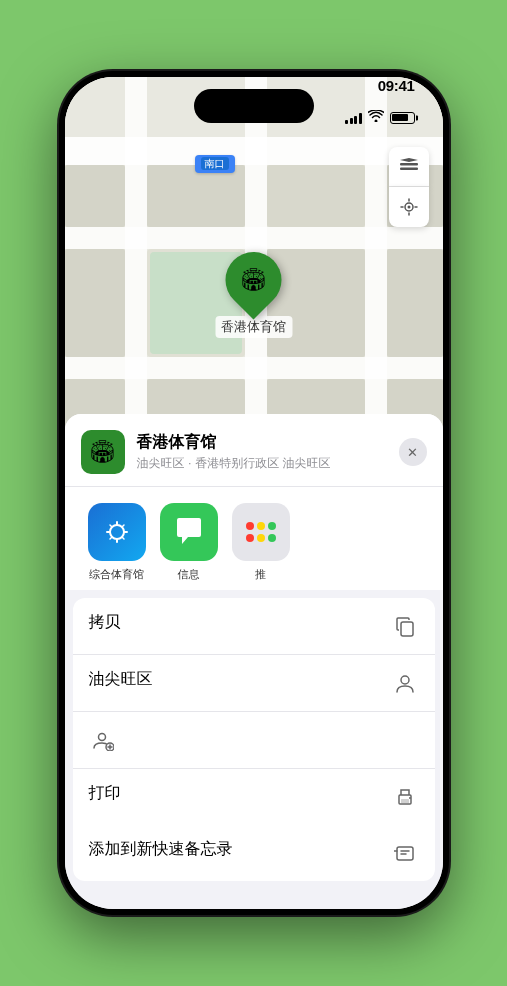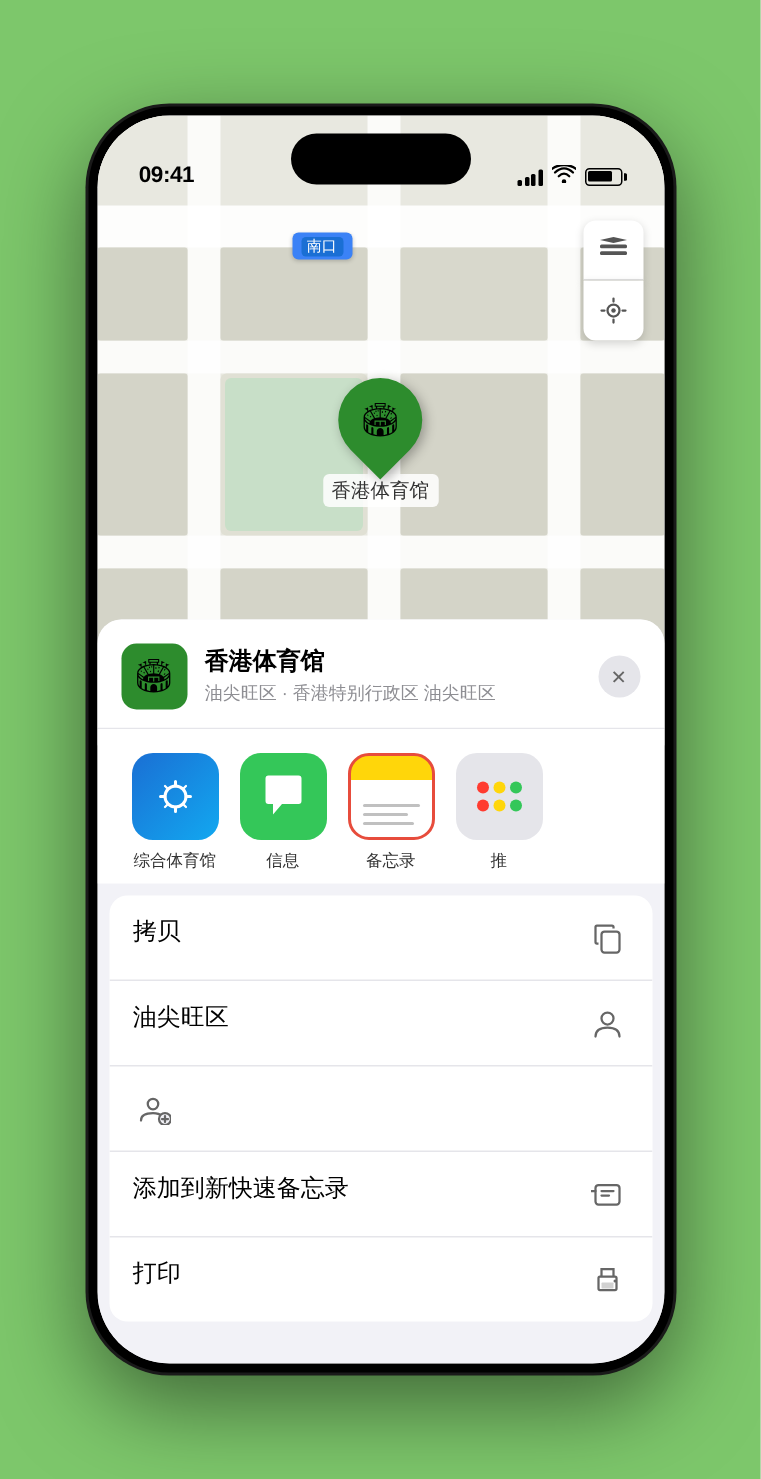--- a/index.html
+++ b/index.html
@@ -53,20 +53,21 @@
       position: absolute;
       top: 0;
       left: 0;
       right: 0;
       height: 54px;
       display: flex;
       align-items: flex-end;
       padding: 0 28px 6px;
       justify-content: space-between;
       z-index: 50;
+      flex-direction: column;
     }
 
     .status-time {
       font-size: 15px;
       font-weight: 600;
       color: #000;
       letter-spacing: -0.3px;
     }
 
     .status-icons {
@@ -566,30 +567,20 @@
         <div class="app-item">
           <div class="app-icon messages">
             <svg width="34" height="34" viewBox="0 0 34 34">
               <path d="M5 5 Q5 3 7 3 H27 Q29 3 29 5 V20 Q29 22 27 22 H16 L10 29 L10 22 H7 Q5 22 5 20 Z" fill="white"></path>
             </svg>
           </div>
           <span class="app-label">信息</span>
         </div>
 
 
-        <div class="app-item selected">
-          <div class="app-icon notes">
-            <div class="notes-lines">
-              <div class="notes-line"></div>
-              <div class="notes-line"></div>
-              <div class="notes-line"></div>
-            </div>
-          </div>
-          <span class="app-label">备忘录</span>
-        </div>
 
         <div class="app-item">
           <div class="app-icon more">
             <div class="more-dot-row">
               <div class="more-dot dot-red"></div>
               <div class="more-dot dot-yellow"></div>
               <div class="more-dot dot-green"></div>
             </div>
             <div class="more-dot-row">
               <div class="more-dot dot-red"></div>
@@ -627,41 +618,41 @@
           <div class="action-icon">
             <svg width="22" height="22" viewBox="0 0 22 22">
               <circle cx="10" cy="8" r="3.5" stroke="#666" stroke-width="1.5" fill="none"></circle>
               <path d="M2 19 Q2 14 10 14 Q14 14 16 16" stroke="#666" stroke-width="1.5" fill="none" stroke-linecap="round"></path>
               <circle cx="18" cy="18" r="4" fill="#f2f2f7" stroke="#666" stroke-width="1.5"></circle>
               <path d="M18 16 L18 20 M16 18 L20 18" stroke="#666" stroke-width="1.5" stroke-linecap="round"></path>
             </svg>
           </div>
         </div>
 
-        <div class="action-item">
-          <span class="action-label">添加到新快速备忘录</span>
-          <div class="action-icon">
-            <svg width="22" height="22" viewBox="0 0 22 22">
-              <rect x="3" y="5" width="16" height="13" rx="2" stroke="#666" stroke-width="1.5" fill="none"></rect>
-              <path d="M7 9 H15 M7 12 H12" stroke="#666" stroke-width="1.5" stroke-linecap="round"></path>
-              <path d="M3 9 L0 9" stroke="#666" stroke-width="1.5" stroke-linecap="round"></path>
-            </svg>
-          </div>
-        </div>
-
         <div class="action-item" style="border-bottom:none;">
           <span class="action-label">打印</span>
           <div class="action-icon">
             <svg width="22" height="22" viewBox="0 0 22 22">
               <rect x="5" y="9" width="12" height="9" rx="1" stroke="#666" stroke-width="1.5" fill="none"></rect>
               <path d="M7 9 L7 4 L15 4 L15 9" stroke="#666" stroke-width="1.5" fill="none"></path>
               <rect x="7" y="13" width="8" height="4" rx="0.5" fill="#666" opacity="0.3"></rect>
               <circle cx="16" cy="12" r="1" fill="#666"></circle>
             </svg>
           </div>
         </div>
+
+        <div class="action-item">
+          <span class="action-label">添加到新快速备忘录</span>
+          <div class="action-icon">
+            <svg width="22" height="22" viewBox="0 0 22 22">
+              <rect x="3" y="5" width="16" height="13" rx="2" stroke="#666" stroke-width="1.5" fill="none"></rect>
+              <path d="M7 9 H15 M7 12 H12" stroke="#666" stroke-width="1.5" stroke-linecap="round"></path>
+              <path d="M3 9 L0 9" stroke="#666" stroke-width="1.5" stroke-linecap="round"></path>
+            </svg>
+          </div>
+        </div>
       </div>
     </div>
 
     <div class="home-indicator"></div>
 
   </div>
 </div>
 
 </body></html>

